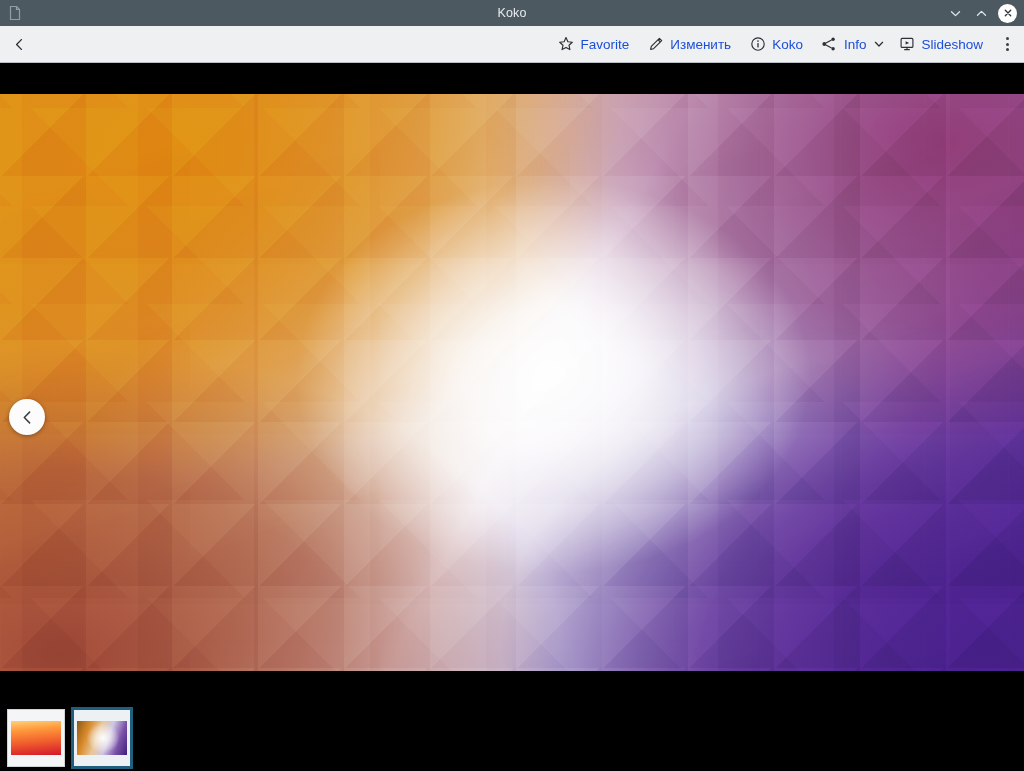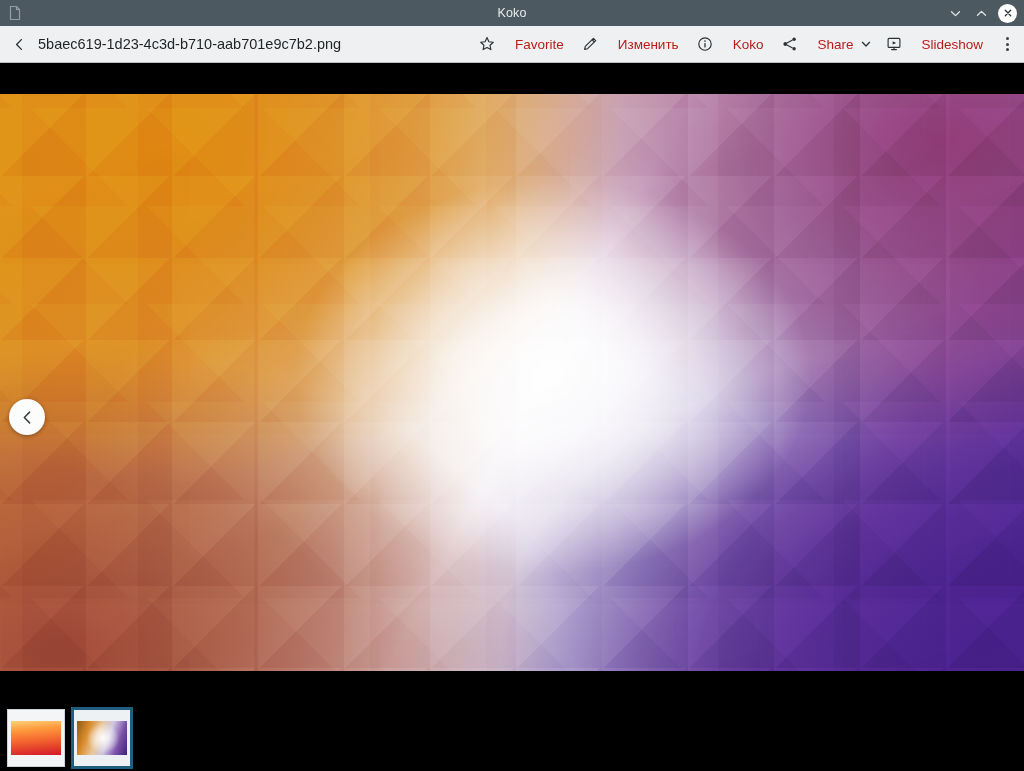--- a/index.html
+++ b/index.html
@@ -115,23 +115,22 @@
     display: flex;
     align-items: center;
     gap: 6px;
     height: 28px;
     padding: 0 9px;
     border-radius: 3px;
     white-space: nowrap;
   }
   .tb-item .lbl {
     font-size: 13.5px;
-    color: #b91c1c;
+    color: #1d4ed8;
     user-select: none;
-    margin-left: 13px;
   }
   .tb-item .ico {
     display: flex;
     align-items: center;
     justify-content: center;
     width: 17px;
     height: 17px;
   }
   .tb-chev {
     display: flex;
@@ -306,21 +305,20 @@
   </div>
 
   <div class="toolbar">
 
     <div class="tb-back">
       <svg width="15" height="15" viewBox="0 0 15 15">
         <path d="M9.4 2.6 L4.6 7.5 L9.4 12.4" stroke="#2b3135" stroke-width="1.35" fill="none" stroke-linecap="round" stroke-linejoin="round"></path>
       </svg>
     </div>
 
-    <div class="tb-filename">5baec619-1d23-4c3d-b710-aab701e9c7b2.png</div>
 
     <div class="tb-spacer"></div>
 
     <div class="tb-actions">
 
       <div class="tb-item">
         <span class="ico">
           <svg width="16" height="16" viewBox="0 0 16 16">
             <path d="M8 1.6 L9.9 5.7 L14.3 6.2 L11.0 9.2 L11.9 13.6 L8 11.4 L4.1 13.6 L5.0 9.2 L1.7 6.2 L6.1 5.7 Z" fill="none" stroke="#2b3135" stroke-width="1.15" stroke-linejoin="round"></path>
           </svg>
@@ -351,21 +349,21 @@
 
       <div class="tb-item">
         <span class="ico">
           <svg width="16" height="16" viewBox="0 0 16 16">
             <circle cx="12.1" cy="3.3" r="1.7" fill="#2b3135"></circle>
             <circle cx="12.1" cy="12.7" r="1.7" fill="#2b3135"></circle>
             <circle cx="3.3" cy="8.0" r="1.9" fill="#2b3135"></circle>
             <path d="M4.9 7.1 L10.6 4.0 M4.9 8.9 L10.6 12.0" stroke="#2b3135" stroke-width="1.1"></path>
           </svg>
         </span>
-        <span class="lbl">Share</span>
+        <span class="lbl">Info</span>
       </div>
       <div class="tb-chev">
         <svg width="12" height="12" viewBox="0 0 12 12">
           <path d="M2.4 4.3 L6 8.0 L9.6 4.3" stroke="#2b3135" stroke-width="1.25" fill="none" stroke-linecap="round" stroke-linejoin="round"></path>
         </svg>
       </div>
 
       <div class="tb-item">
         <span class="ico">
           <svg width="16" height="16" viewBox="0 0 16 16">

